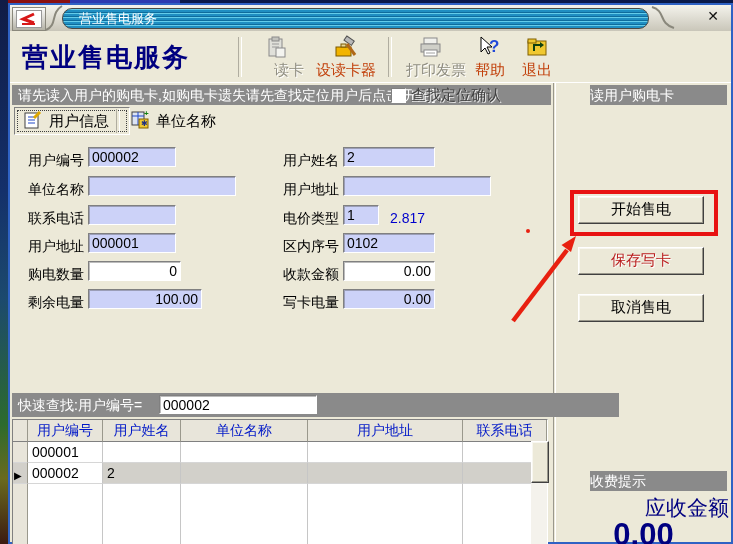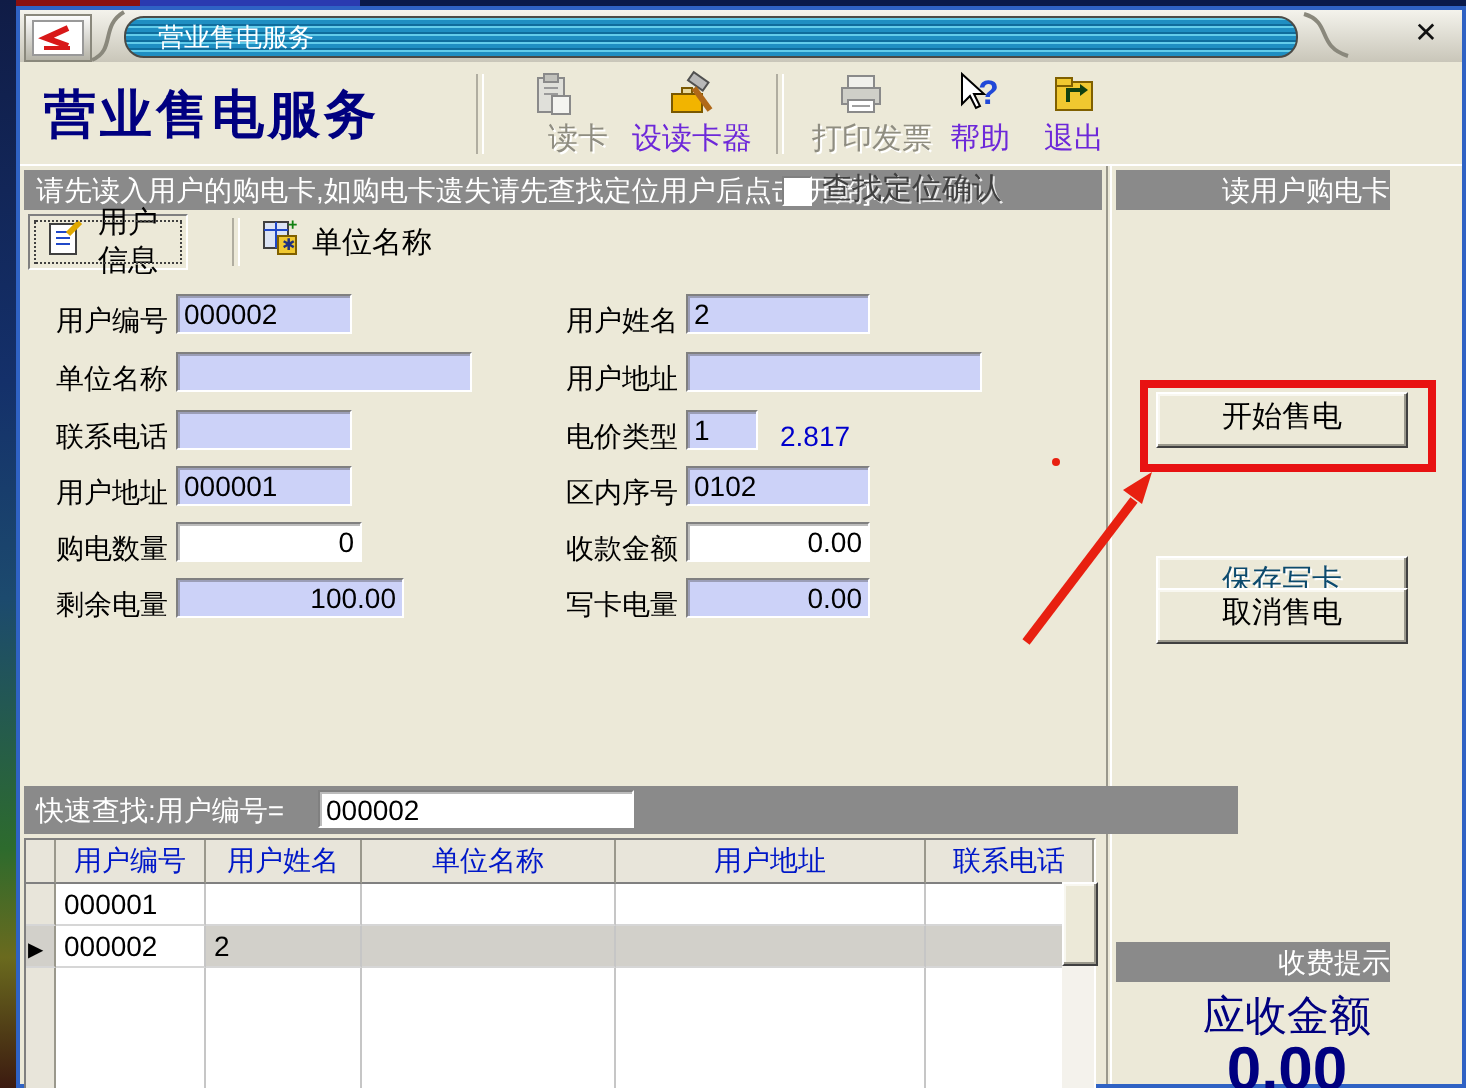--- a/index.html
+++ b/index.html
@@ -28,29 +28,29 @@
 
   
   .toolbar{position:absolute;left:0;top:26px;width:100%;height:52px;background:#ece9d8;
     border-bottom:1px solid #b4b1a2;box-shadow:inset 0 -1px 0 #fff;}
   .app-title{position:absolute;left:12px;top:0;height:52px;line-height:52px;
     font-size:26px;font-weight:bold;color:#000080;letter-spacing:2px;}
   .tsep{position:absolute;top:6px;width:2px;height:40px;
     border-left:1px solid #b0ada0;border-right:1px solid #fff;}
   .tbtn{position:absolute;top:4px;height:46px;text-align:center;cursor:pointer;}
   .tbtn .ticon{display:block;height:26px;margin:0 auto;}
-  .tbtn .tlabel{display:block;font-size:15px;color:#6d28d9;line-height:17px;}
+  .tbtn .tlabel{display:block;font-size:15px;color:#c2410c;line-height:17px;}
   .tbtn.disabled .tlabel{color:#8f8d81;text-shadow:1px 1px 0 #fff;text-align:right;}
 
   
   .content{position:absolute;left:0;top:78px;width:721px;height:459px;background:#ece9d8;}
   .vdivider{position:absolute;left:543px;top:0;width:1px;height:459px;border-left:1px solid #9a988c;border-right:1px solid #fff;}
   .graybar{background:#8a8a8a;color:#fff;font-size:14px;line-height:20px;}
   .status-bar{position:absolute;left:2px;top:2px;width:539px;height:20px;padding-left:6px;box-sizing:border-box;white-space:nowrap;overflow:hidden;}
-  .panel-header{position:absolute;left:548px;width:137px;height:20px;text-align:right;}
+  .panel-header{position:absolute;left:580px;width:137px;height:20px;text-align:left;}
 
   
   .tab{position:absolute;top:24px;height:28px;display:flex;align-items:center;gap:6px;
     padding:0 8px;box-sizing:border-box;font-size:15px;color:#000;cursor:pointer;}
   .tab.selected{border:1px solid;border-color:#808080 #fff #fff #808080;background:#ece9d8;
     outline:1px dotted #404040;outline-offset:-4px;}
   .tabsep{position:absolute;left:106px;top:26px;width:2px;height:24px;
     border-left:1px solid #b0ada0;border-right:1px solid #fff;}
 
   
@@ -90,24 +90,24 @@
   .gfill .gcell{height:92px;}
 
   .vscroll{position:absolute;left:521px;top:358px;width:16px;height:157px;background:#f4f2ec;}
   .vthumb{position:absolute;left:0;top:0;width:16px;height:40px;}
   .btn3d{background:#ece9d8;border:1px solid;border-color:#fff #404040 #404040 #fff;
     box-shadow:inset -1px -1px 0 #9a988c,inset 1px 1px 0 #f8f7f0;}
 
   
   .rbtn{position:absolute;left:568px;width:124px;height:26px;font-size:15px;color:#000;
     text-align:center;line-height:24px;cursor:pointer;}
-  .rbtn.disabled{color:#0c4a6e;text-shadow:1px 1px 0 #fff;cursor:default;margin-top:31px;}
+  .rbtn.disabled{color:#b91c1c;text-shadow:1px 1px 0 #fff;cursor:default;}
   .red-box{position:absolute;left:560px;top:107px;width:140px;height:38px;
     border:4px solid #e81212;z-index:40;pointer-events:none;}
-  .amt-label{position:absolute;left:548px;width:171px;text-align:center;
+  .amt-label{position:absolute;left:548px;width:171px;text-align:right;
     color:#000080;font-size:21px;}
   .amt-value{position:absolute;left:548px;width:171px;text-align:center;
     color:#000080;font-size:31px;font-weight:bold;}
 
   .arrow-overlay{position:absolute;left:0;top:0;width:721px;height:537px;pointer-events:none;z-index:60;}
 </style>
 </head>
 <body>
 
 <div class="desktop-top"></div>
@@ -201,21 +201,21 @@
       <span class="tlabel">退出</span>
     </div>
   </div>
 
   <div class="content">
     <div class="vdivider"></div>
 
     <div class="status-bar graybar">请先读入用户的购电卡,如购电卡遗失请先查找定位用户后点击[开始]...</div>
     <div class="panel-header graybar" style="top:2px">读用户购电卡</div>
 
-    <div class="tab selected" style="left:4px;width:80px">
+    <div class="tab selected" style="left:4px;width:116px">
       <span>
         <svg width="20" height="20" viewBox="0 0 20 20">
           <rect x="2" y="3" width="13" height="15" fill="#fff" stroke="#404040"></rect>
           <line x1="5" y1="7" x2="12" y2="7" stroke="#2048c8"></line>
           <line x1="5" y1="10" x2="12" y2="10" stroke="#2048c8"></line>
           <line x1="5" y1="13" x2="12" y2="13" stroke="#2048c8"></line>
           <line x1="11" y1="8" x2="17" y2="2" stroke="#e0a800" stroke-width="3"></line>
         </svg>
       </span>
       <span>用户信息</span>

